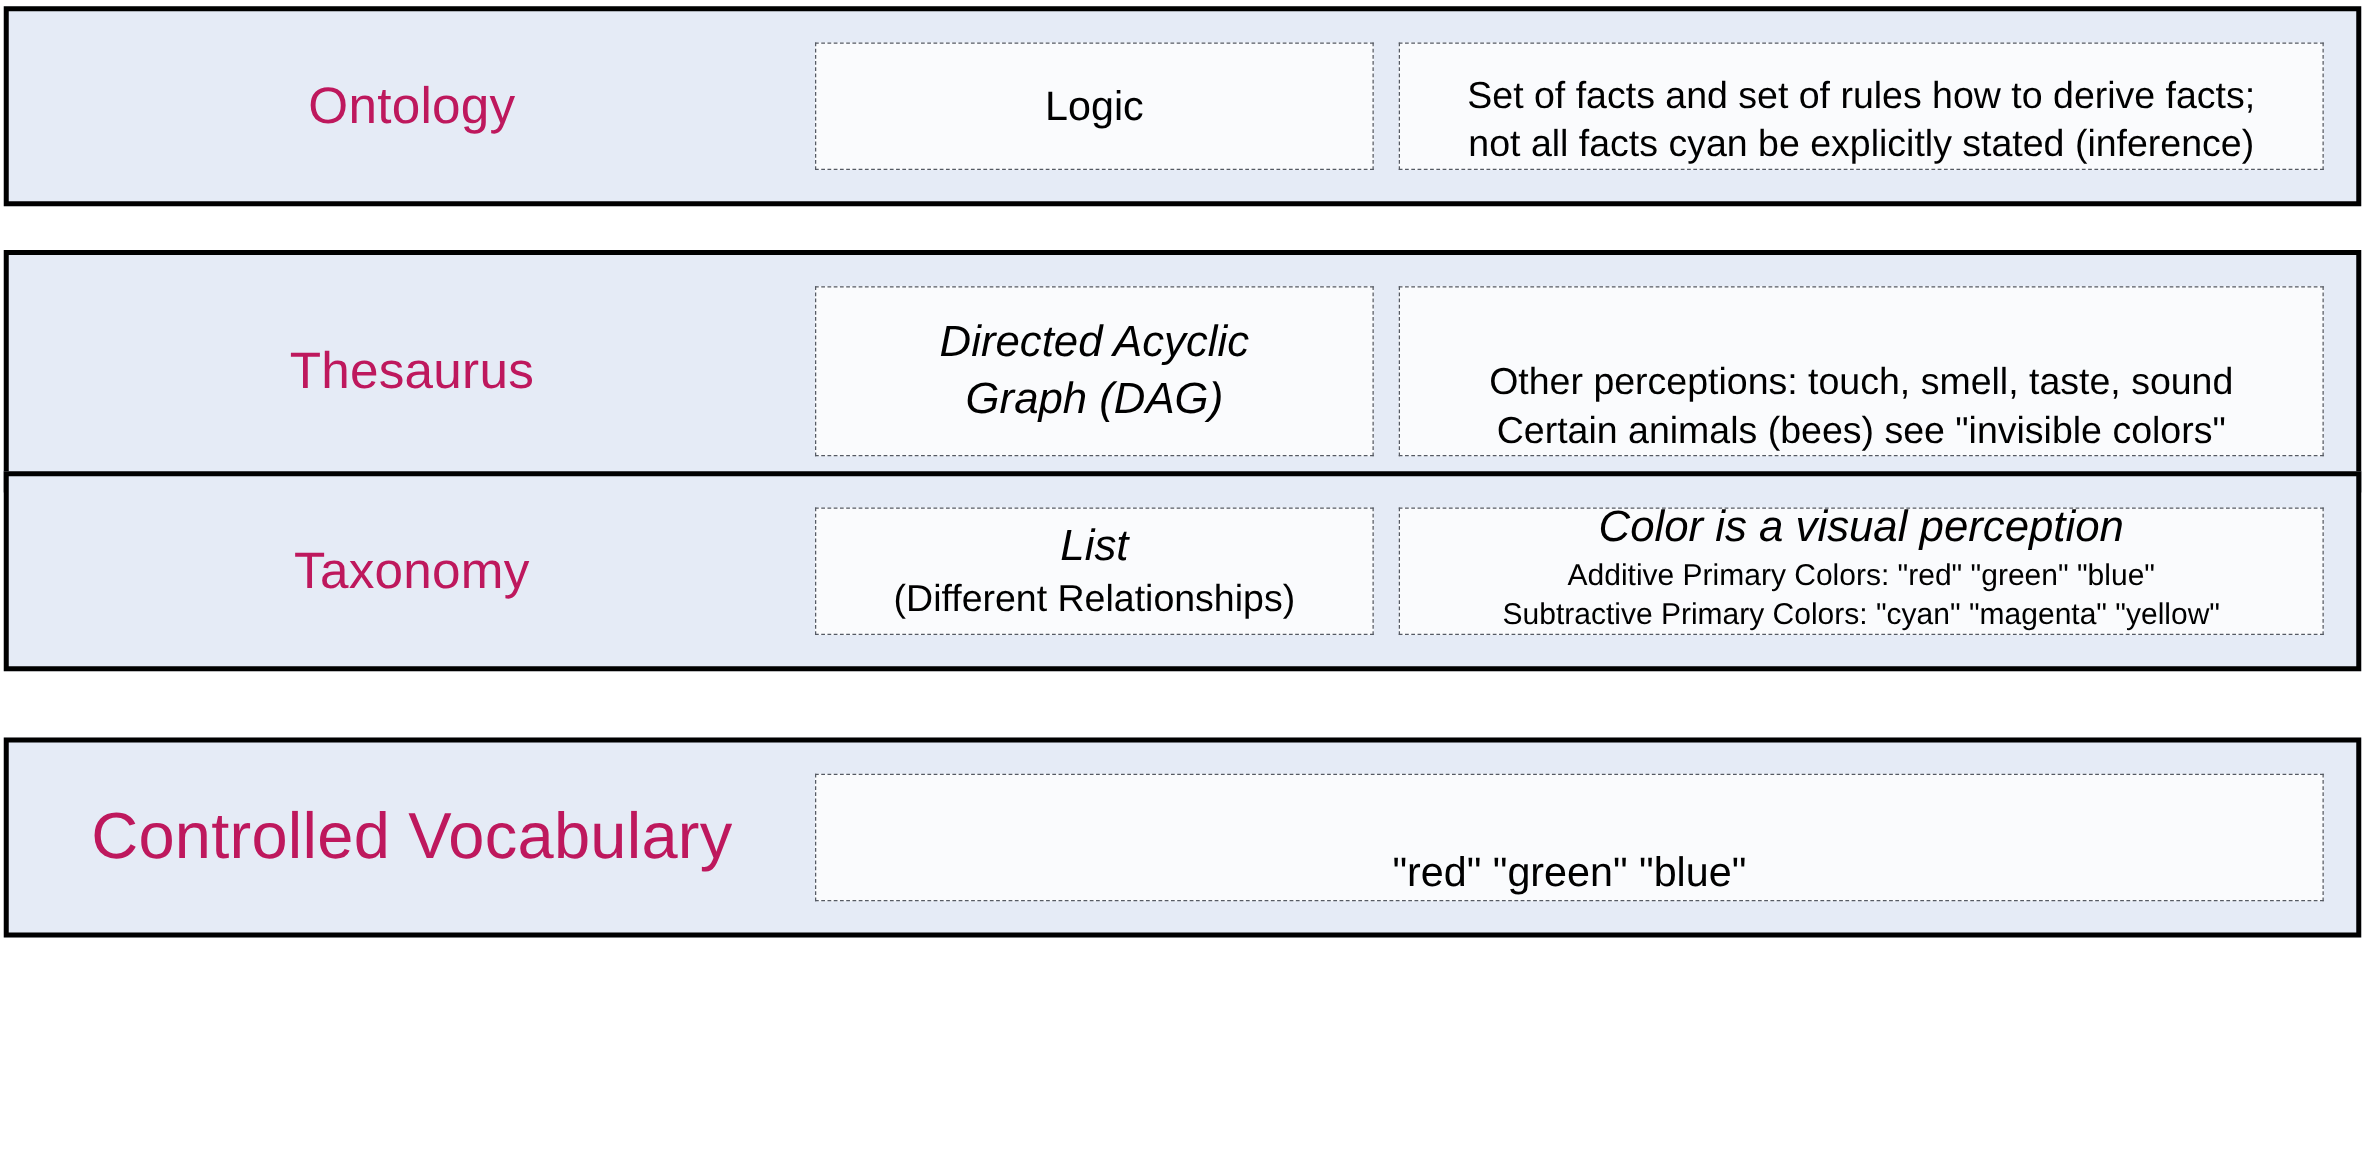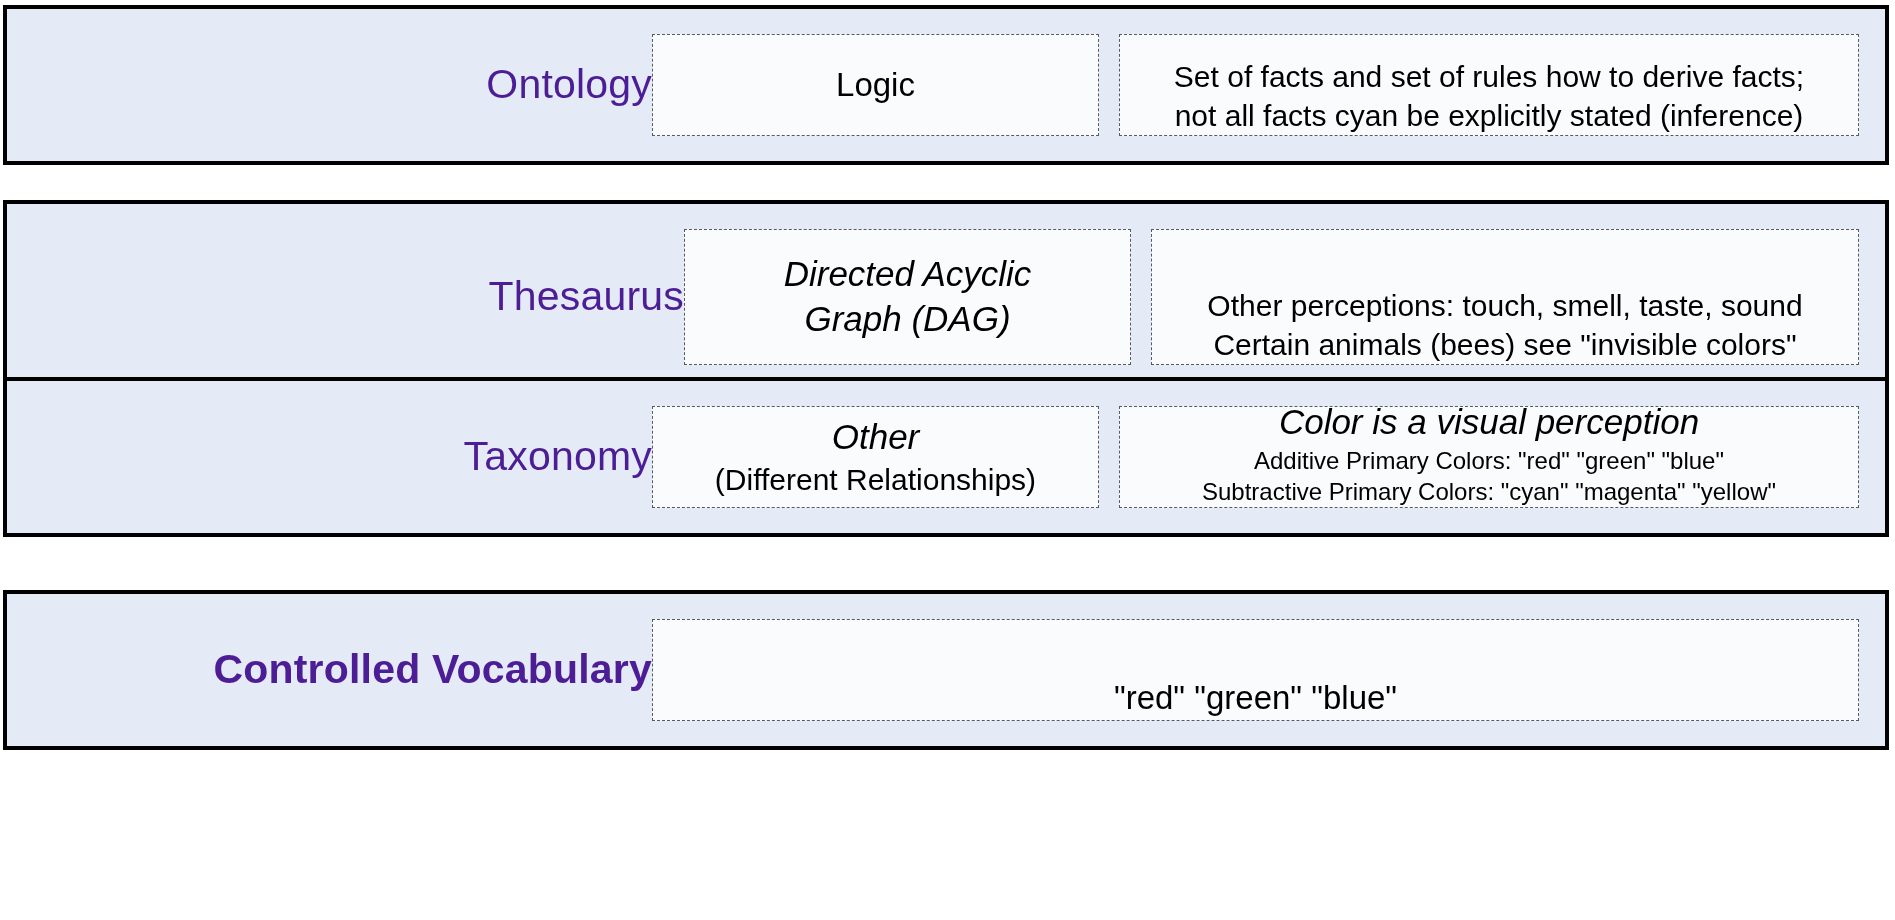--- a/index.html
+++ b/index.html
@@ -27,29 +27,28 @@
     background: #e5ebf6;
     border: 4px solid #000000;
     box-sizing: border-box;
     display: flex;
     flex-direction: row;
     align-items: center;
   }
   .row-label {
     width: 645px;
     flex: 0 0 645px;
-    text-align: right;
+    text-align: center;
     font-size: 41px;
     line-height: 1.15;
-    color: #4c1d95;
+    color: #be185d;
     letter-spacing: 0.2px;
   }
   .row-label.compact {
-    font-size: 41px;
-    font-weight: bold;
+    font-size: 52px;
   }
   .cells {
     flex: 1 1 auto;
     display: flex;
     flex-direction: row;
     align-items: stretch;
     height: 100%;
     padding: 25px 26px 25px 0;
     box-sizing: border-box;
   }
@@ -89,21 +88,21 @@
     font-size: 24px;
     line-height: 1.3;
   }
   .cell-text .sub {
     display: block;
     font-size: 30px;
     line-height: 1.3;
   }
   
   #row-0 { top: 5px;   height: 160px; }
-  #row-1 { top: 200px; height: 194px; padding-left: 32px; }
+  #row-1 { top: 200px; height: 194px; }
   #row-2 { top: 377px; height: 160px; }
   #row-3 { top: 590px; height: 160px; }
 </style>
 </head>
 <body>
 
 <div id="diagram">
 
   <div class="row" id="row-0">
     <div class="row-label">Ontology</div>
@@ -138,21 +137,21 @@
         </div>
       </div>
     </div>
   </div>
 
   <div class="row" id="row-2">
     <div class="row-label">Taxonomy</div>
     <div class="cells">
       <div class="cell cell-structure">
         <div class="cell-text">
-          <span class="big">Other</span>
+          <span class="big">List</span>
           <span class="sub">(Different Relationships)</span>
         </div>
       </div>
       <div class="cell cell-example">
         <div class="cell-text">
           <span class="big">Color is a visual perception</span>
           <span class="small">Additive Primary Colors: "red" "green" "blue"</span>
           <span class="small">Subtractive Primary Colors: "cyan" "magenta" "yellow"</span>
         </div>
       </div>

